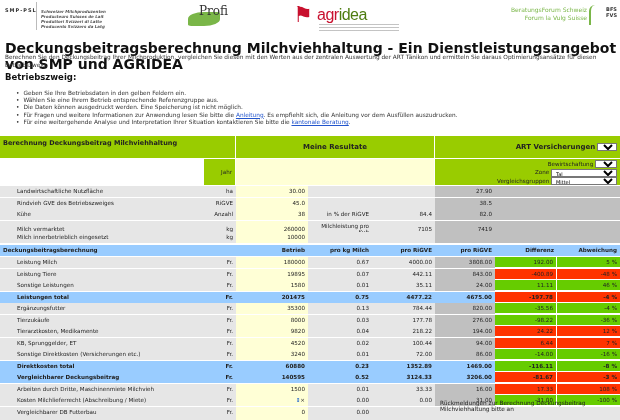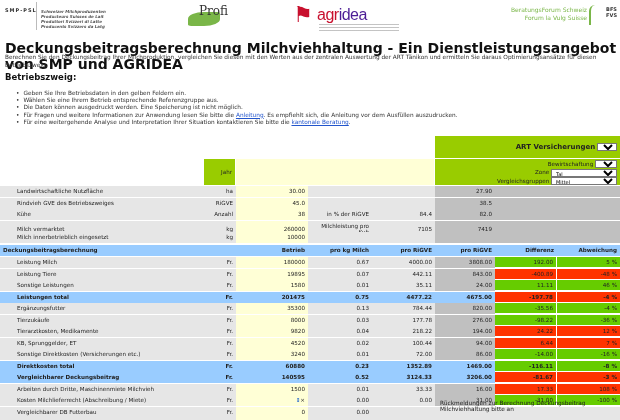--- a/index.html
+++ b/index.html
@@ -12,21 +12,21 @@
   .smp-sep { position: absolute; left: 36px; top: 2px; width: 1px; height: 28px; background: #bbb; }
   .smp-lines { position: absolute; left: 41px; top: 9px; font-size: 4px; font-style: italic; font-weight: bold; color: #555; line-height: 5px; }
   .profi { position: absolute; left: 186px; top: 3px; width: 36px; height: 26px; }
   .profi .leaf { position: absolute; left: 2px; top: 9px; width: 32px; height: 14px; background: #7ab648; border-radius: 50% 10% 50% 10%; }
   .profi .lait { position: absolute; left: 10px; top: 29px; font-size: 7px; color: #fff; font-family: Liberation Mono, monospace; }
   .profi .pro { position: absolute; left: 13px; top: 1px; font-size: 12px; color: #333; font-family: "DejaVu Serif", serif; }
   .agridea { position: absolute; left: 293px; top: 2px; }
   .agridea .mark { position: absolute; left: 0; top: 0; width: 24px; height: 26px; color: #c8102e; font-size: 22px; line-height: 26px; font-weight: bold; }
   .agridea .word { position: absolute; left: 24px; top: 4px; font-size: 16px; color: #c8102e; font-family: "Liberation Sans", sans-serif; letter-spacing: -0.5px; }
   .agridea .word b { color: #c8102e; font-weight: normal; }
-  .agridea .word span { color: #4c1d95; }
+  .agridea .word span { color: #4d7c0f; }
   .agridea .tiny { position: absolute; left: 26px; top: 21px; width: 80px; height: 10px; background: repeating-linear-gradient(#fff 0 1px, #aaa 1px 2px, #fff 2px 3px); opacity: 0.7; }
   .bfs { position: absolute; left: 520px; top: 5px; width: 100px; height: 26px; }
   .bfs .t1 { position: absolute; right: 33px; top: 1px; font-size: 6px; color: #7ab648; white-space: nowrap; }
   .bfs .t2 { position: absolute; right: 33px; top: 9px; font-size: 6px; color: #7ab648; white-space: nowrap; }
   .bfs .ico { position: absolute; right: 17px; top: 0; width: 14px; height: 20px; border-left: 2px solid #7ab648; border-radius: 6px 0 0 0; }
   .bfs .lab { position: absolute; right: 3px; top: 1px; font-size: 5px; font-weight: bold; color: #333; line-height: 6px; }
 
   
   .title { position: absolute; left: 5px; top: 40px; font-size: 14px; font-weight: bold; color: #111; }
   .intro { position: absolute; left: 5px; top: 53px; width: 605px; font-size: 5.8px; line-height: 8px; color: #333; }
@@ -94,20 +94,22 @@
   <li>Geben Sie Ihre Betriebsdaten in den gelben Feldern ein.</li>
   <li>Wählen Sie eine Ihrem Betrieb entsprechende Referenzgruppe aus.</li>
   <li>Die Daten können ausgedruckt werden. Eine Speicherung ist nicht möglich.</li>
   <li><span>Für Fragen und weitere Informationen zur Anwendung lesen Sie bitte die </span><span class="link">Anleitung</span><span>. Es empfiehlt sich, die Anleitung vor dem Ausfüllen auszudrucken.</span></li>
   <li><span>Für eine weitergehende Analyse und Interpretation Ihrer Situation kontaktieren Sie bitte die </span><span class="link">kantonale Beratung</span><span>.</span></li>
 </ul>
 
 <div class="grid" id="grid">
 
   <div class="row" style="top:0;height:22px;">
+    <div class="cell green bold" style="left:0;width:235px;font-size:6.5px;line-height:8px;padding-top:3px;white-space:normal;">Berechnung Deckungsbeitrag Milchviehhaltung</div>
+    <div class="cell green bold" style="left:236px;width:198px;text-align:center;font-size:7px;line-height:22px;">Meine Resultate</div>
     <div class="cell green" style="left:435px;width:185px;text-align:right;line-height:22px;">
       <span class="bold" style="font-size:7px;">ART Versicherungen</span>
       <select class="sel" style="width:20px;"><option>2010</option></select>
     </div>
   </div>
 
   <div class="row" style="top:23px;height:26px;">
     <div class="cell green r" style="left:204px;width:31px;line-height:26px;">Jahr</div>
     <div class="cell lyellow" style="left:236px;width:198px;"></div>
     <div class="cell green r" style="left:435px;width:185px;line-height:8px;padding-top:1px;">

